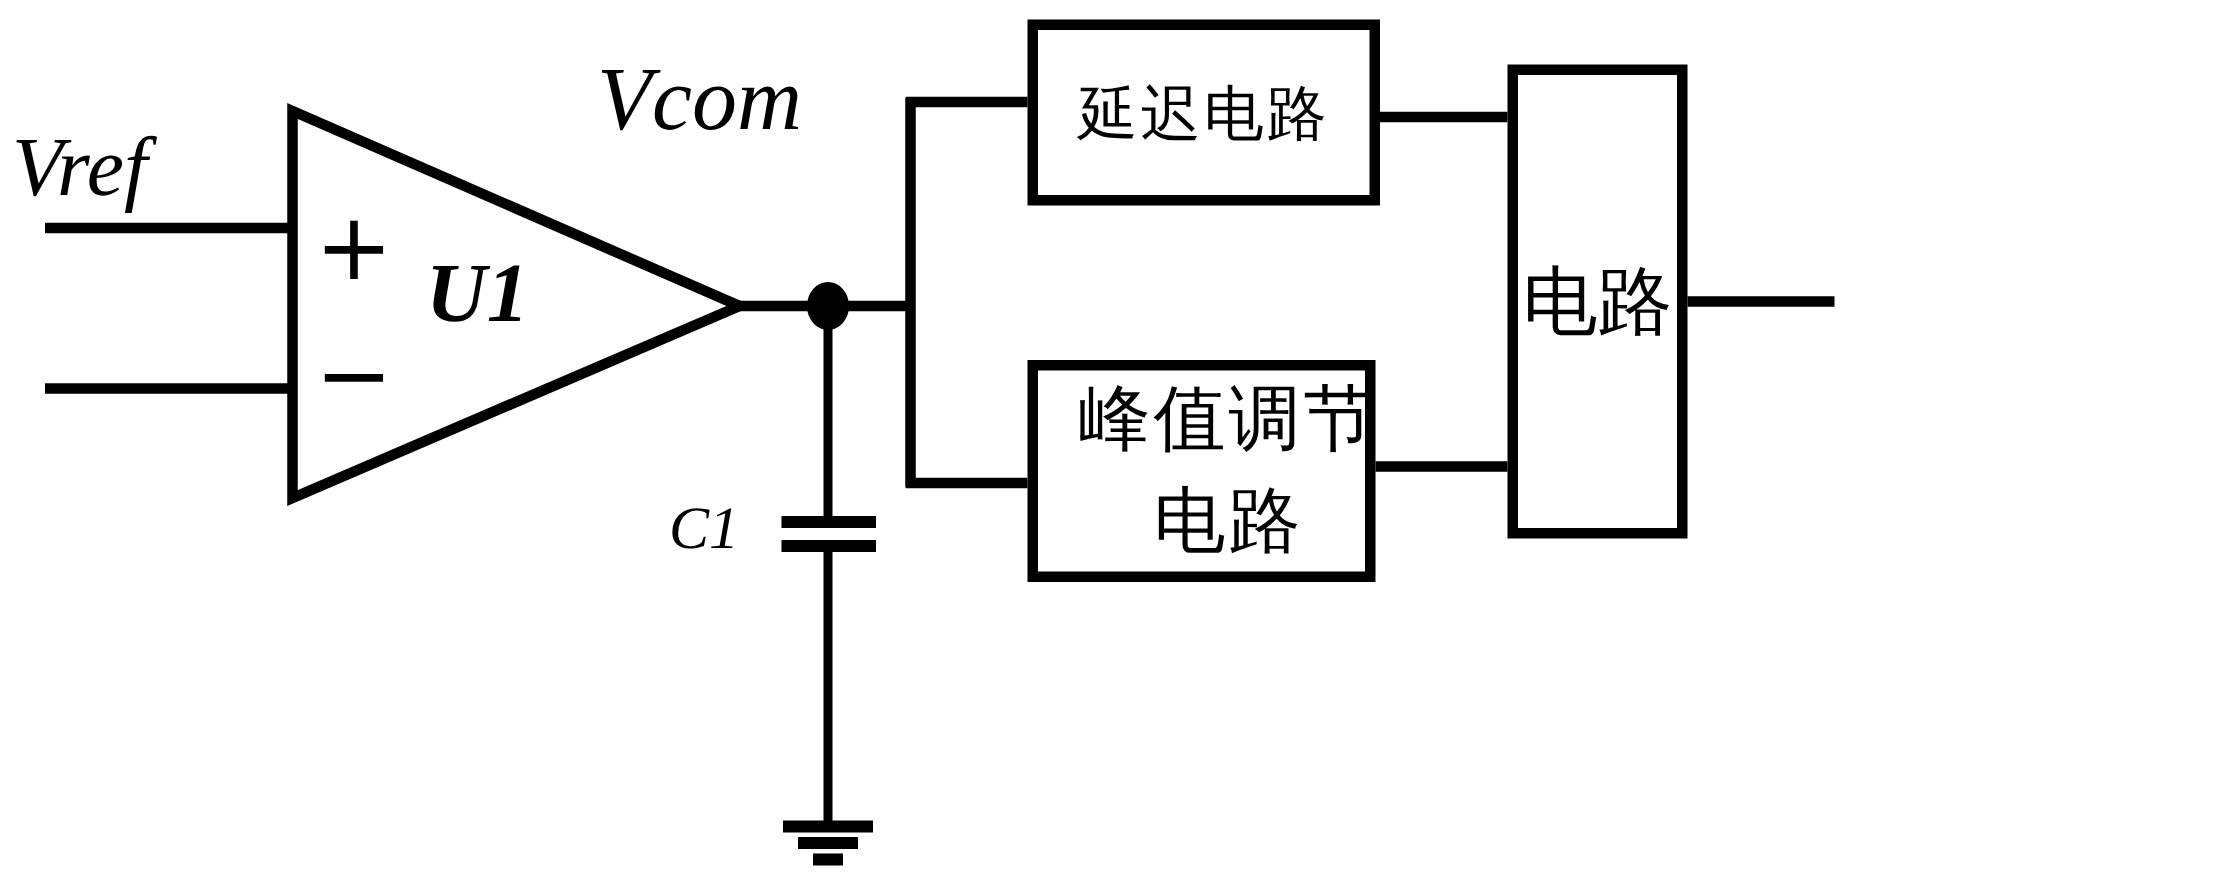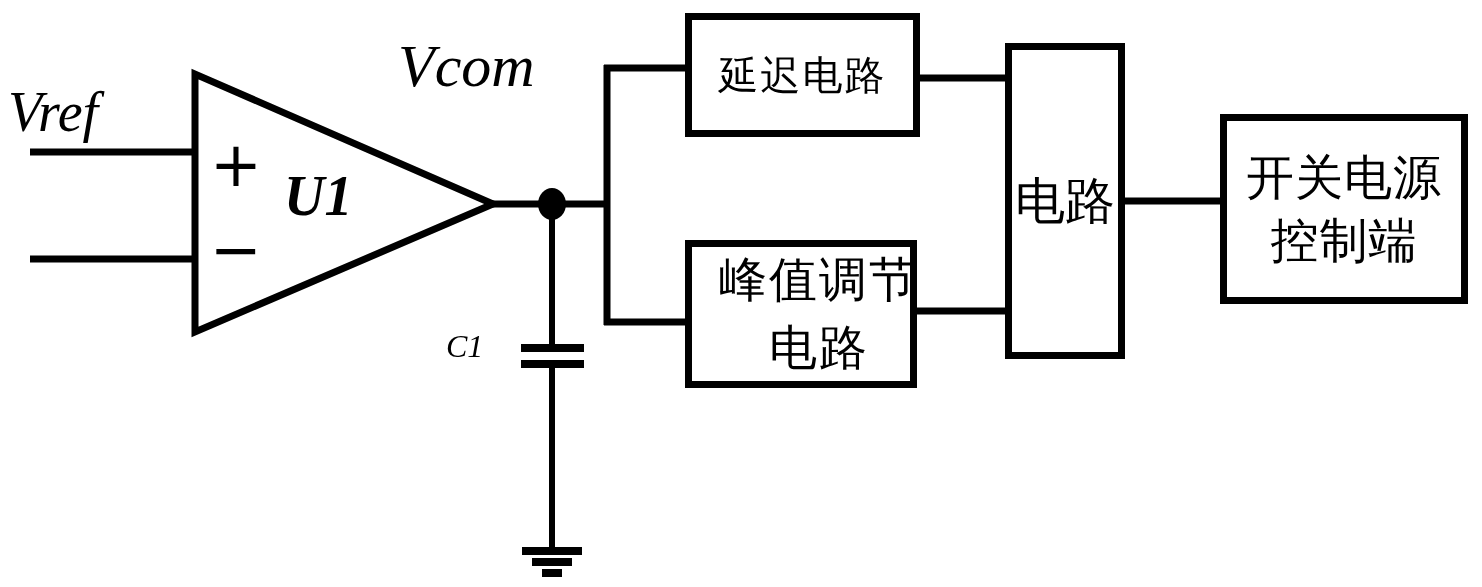--- a/index.html
+++ b/index.html
@@ -40,21 +40,21 @@
     color: #000000;
     font-family: "Liberation Serif", "DejaVu Serif", serif;
     font-style: italic;
     white-space: nowrap;
   }
   .lbl-vref { left: 8px;  top: 80px;  font-size: 56px; }
   .lbl-vk   { left: 14px; top: 266px; font-size: 58px; }
   .lbl-vk sub { font-size: 38px; font-style: italic; line-height: 0; vertical-align: -14px; }
   .lbl-vcom { left: 398px; top: 32px; font-size: 60px; text-align: center; }
   .lbl-u1   { left: 284px; top: 164px; font-size: 56px; font-weight: bold; }
-  .lbl-c1   { left: 446px; top: 328px; font-size: 32px; }
+  .lbl-c1   { left: 446px; top: 328px; font-size: 40px; }
 
   .sign {
     position: absolute;
     color: #000000;
     font-family: "DejaVu Sans", "Liberation Sans", sans-serif;
     font-weight: normal;
     font-style: normal;
   }
   .sign-plus  { left: 210px; top: 128px; font-size: 62px; }
   .sign-minus { left: 210px; top: 213px; font-size: 62px; }
@@ -98,24 +98,20 @@
 
   <div class="block block-peak">
     <span class="line">峰值调节</span>
     <span class="line">电路</span>
   </div>
 
   <div class="block block-logic">
     <span class="line">电路</span>
   </div>
 
-  <div class="block block-control">
-    <span class="line">开关电源</span>
-    <span class="line">控制端</span>
-  </div>
 
   <div class="lbl lbl-vref">Vref</div>
 
 
   <div class="sign sign-plus">+</div>
 
   <div class="sign sign-minus">−</div>
 
   <div class="lbl lbl-u1">U1</div>
 

